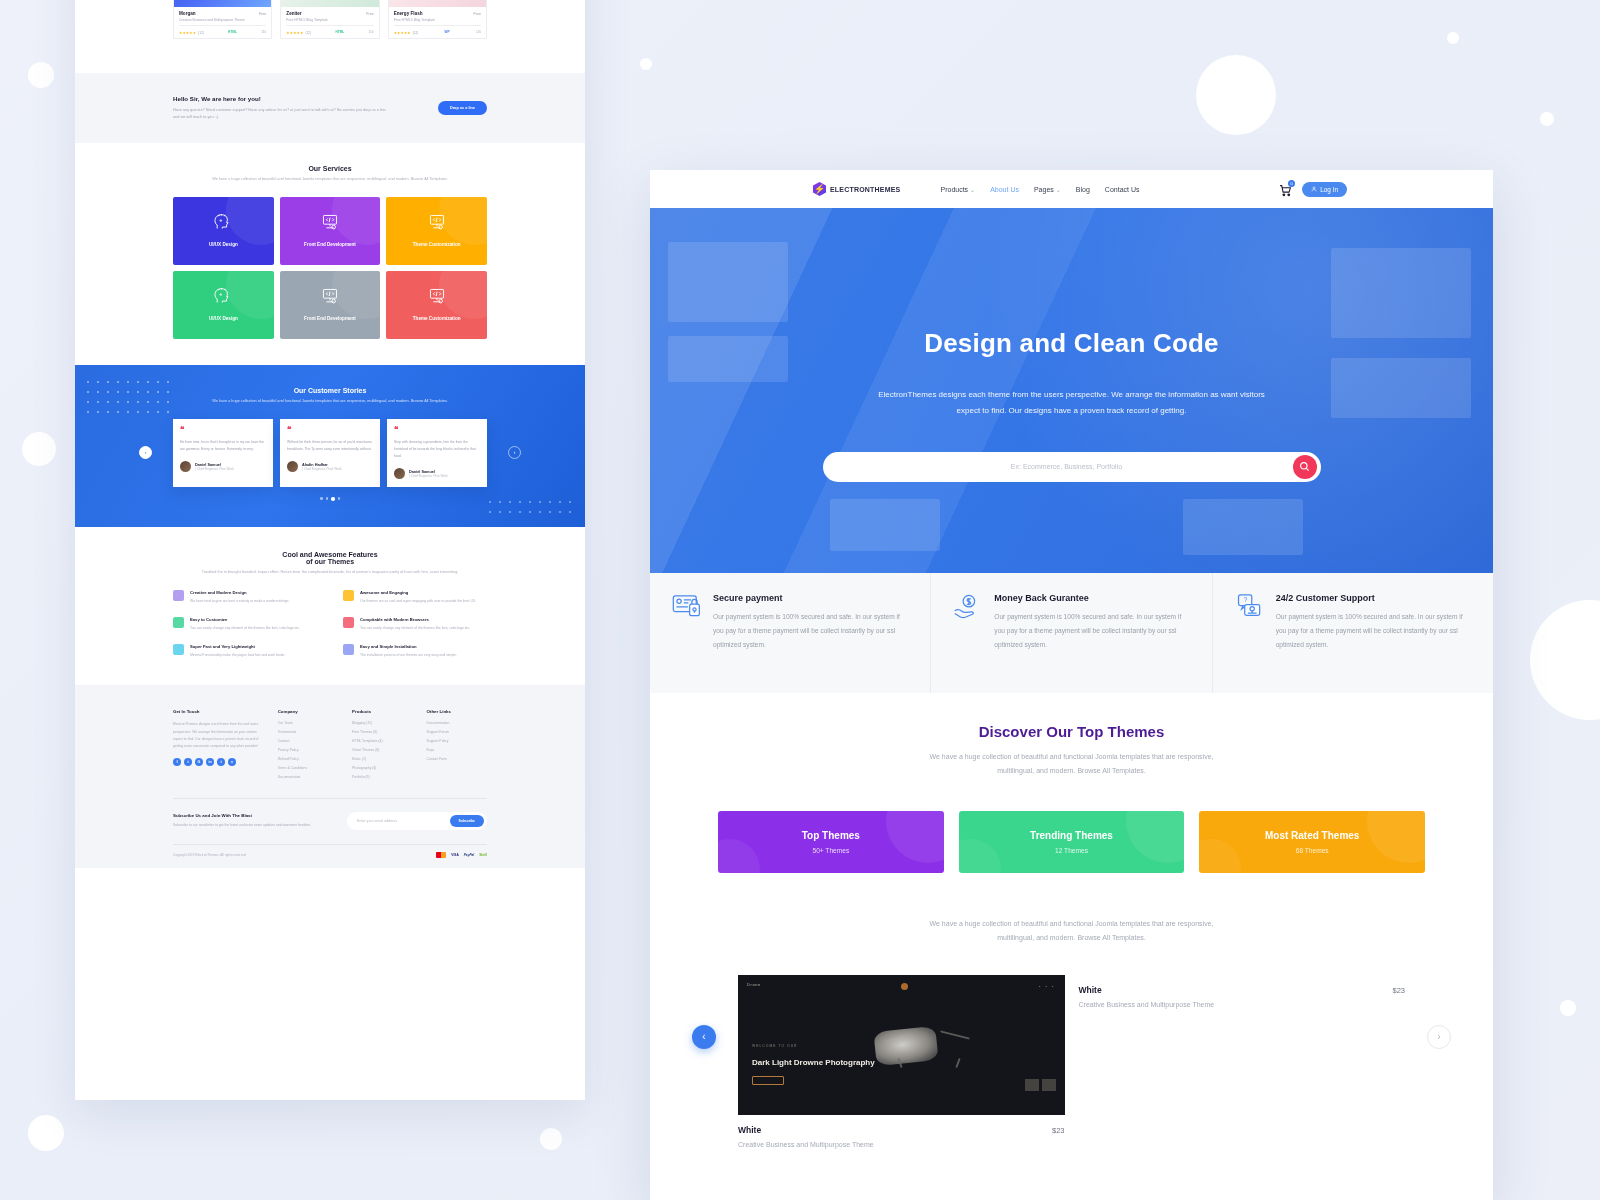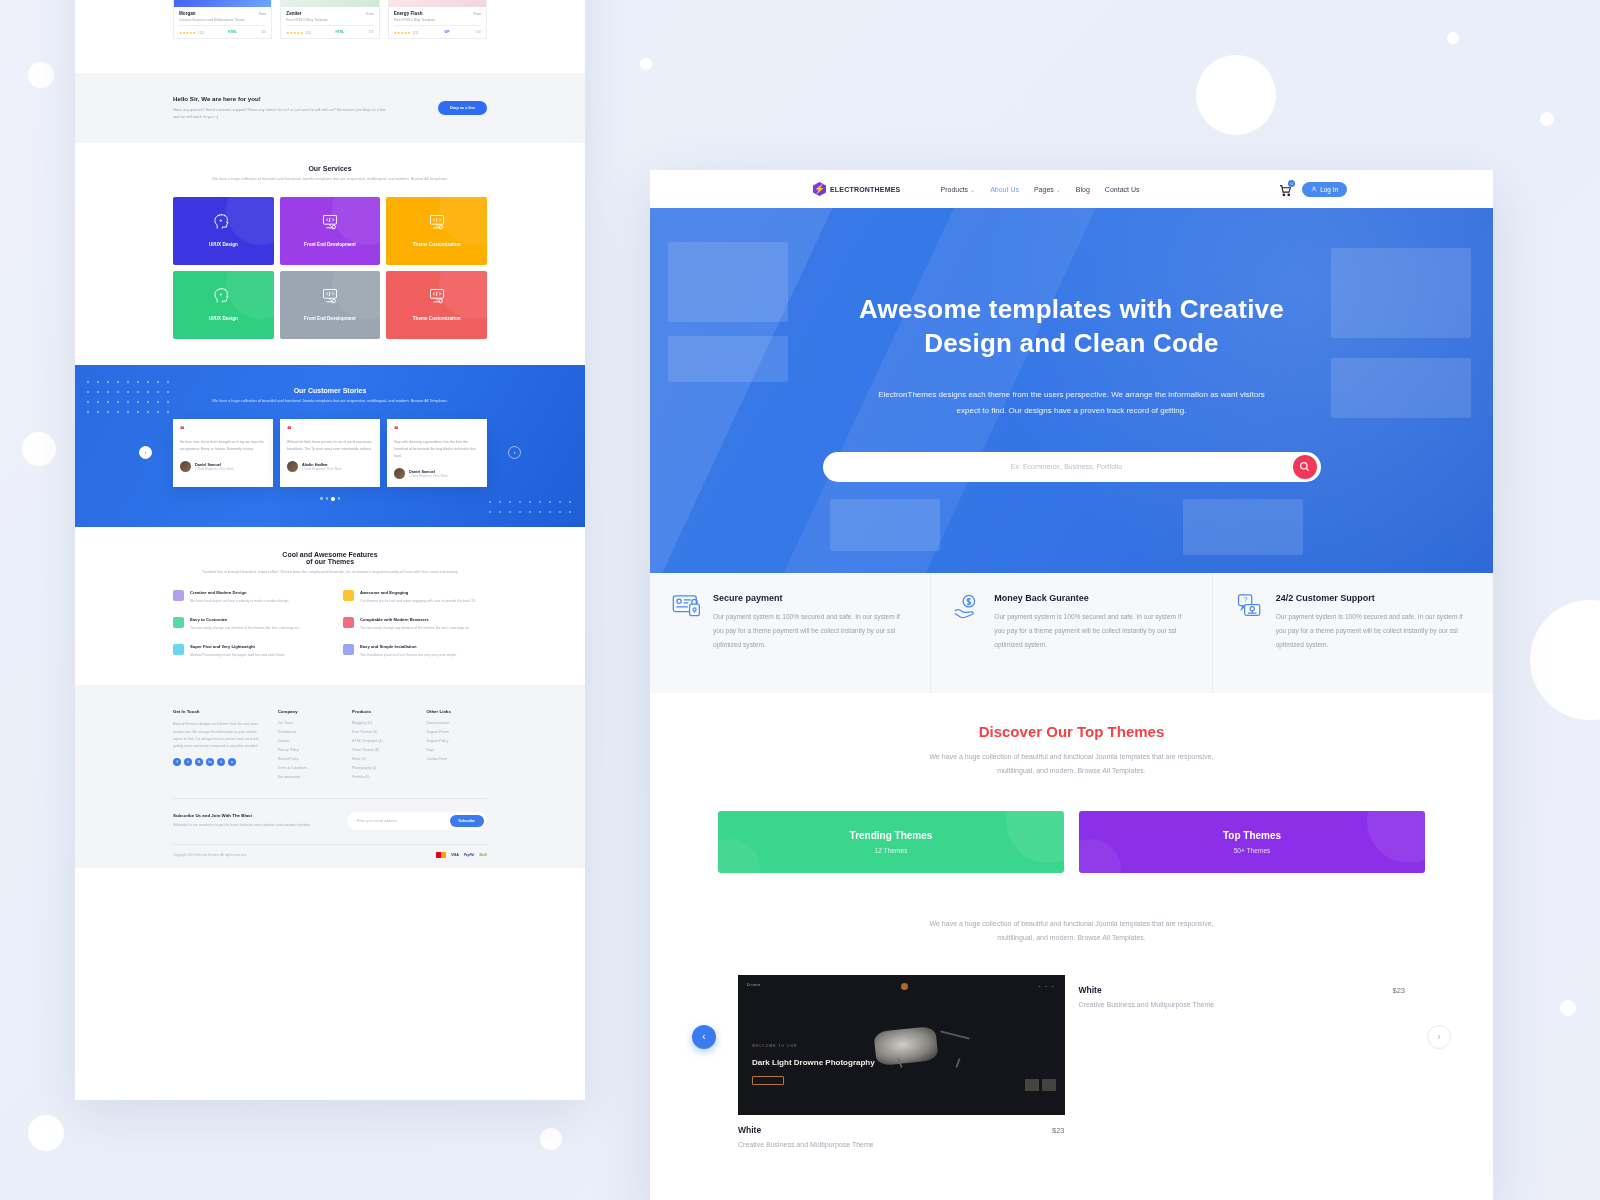--- a/index.html
+++ b/index.html
@@ -198,21 +198,21 @@
   
   .fstrip { display:flex; background:#f7f8fa; height:120px; }
   .fcol { flex:1; padding:20px 22px 0; display:flex; gap:11px; }
   .fcol + .fcol { border-left:1px solid #e9ebf0;justify-content:space-between; }
   .fcol .ico { width:30px; height:26px; flex:none; }
   .fcol h4 { font-size:9px; color:#1b1b2f; font-weight:700; }
   .fcol p { font-size:6.6px; color:#9aa0ab; line-height:2.15; margin-top:7px; }
 
   
   .sec-head { text-align:center; padding-top:30px; }
-  .sec-head h2 { font-size:15px; color:#ef4444; font-weight:700; }
+  .sec-head h2 { font-size:15px; color:#4c1d95; font-weight:700; }
   .sec-head p { font-size:7px; color:#a5aab5; line-height:2.05; margin-top:10px; }
   .tiles { display:flex; gap:15px; justify-content:center; padding:0 68px; margin-top:32px; }
   .tile { flex:1; height:62px; border-radius:3px; display:flex; flex-direction:column;
           align-items:center; justify-content:center; gap:6px; position:relative; overflow:hidden; }
   .tile::after { content:""; position:absolute; width:84px; height:84px; border-radius:50%;
                  background:rgba(255,255,255,.08); right:-26px; top:-32px; }
   .tile::before { content:""; position:absolute; width:60px; height:60px; border-radius:50%;
                   background:rgba(255,255,255,.06); left:-18px; bottom:-26px; }
   .tile .tt { font-size:10px; font-weight:700; color:#fff; position:relative; z-index:2; }
   .tile .ts { font-size:6.6px; color:rgba(255,255,255,.82); position:relative; z-index:2; }
@@ -626,21 +626,21 @@
   <div class="hero">
     <div class="shine"></div>
     <div class="ghost" style="left:18px;top:34px;width:120px;height:80px;"></div>
     <div class="ghost" style="left:18px;top:128px;width:120px;height:46px;"></div>
     <div class="ghost" style="right:22px;top:40px;width:140px;height:90px;"></div>
     <div class="ghost" style="right:22px;top:150px;width:140px;height:60px;"></div>
     <div class="ghost" style="left:180px;bottom:22px;width:110px;height:52px;"></div>
     <div class="ghost" style="right:190px;bottom:18px;width:120px;height:56px;"></div>
     <div class="hero-inner">
       <h1>
-        <span>Awesome templates with Creative</span><br>
+        <br>
         <span>Design and Clean Code</span>
       </h1>
       <p>
         <span>ElectronThemes designs each theme from the users perspective. We arrange the information as want visitors</span><br>
         <span>expect to find. Our designs have a proven track record of getting.</span>
       </p>
       <div class="searchbar">
         <span class="ph">Ex: Ecommerce, Business, Portfolio</span>
         <span class="go">
           <svg width="11" height="11" viewBox="0 0 24 24" fill="none" stroke="#fff" stroke-width="2.6">
@@ -703,27 +703,31 @@
 
   <div class="sec-head">
     <h2>Discover Our Top Themes</h2>
     <p>
       <span>We have a huge collection of beautiful and functional Joomla templates that are responsive,</span><br>
       <span>multilingual, and modern. Browse All Templates.</span>
     </p>
   </div>
 
   <div class="tiles">
+    <div class="tile tl-purple">
+      <span class="tt">Top Themes</span>
+      <span class="ts">50+ Themes</span>
+    </div>
     <div class="tile tl-green">
       <span class="tt">Trending Themes</span>
       <span class="ts">12 Themes</span>
     </div>
-    <div class="tile tl-purple">
-      <span class="tt">Top Themes</span>
-      <span class="ts">50+ Themes</span>
+    <div class="tile tl-orange">
+      <span class="tt">Most Rated Themes</span>
+      <span class="ts">68 Themes</span>
     </div>
   </div>
 
   <div class="featured">
     <div class="sec-head" style="padding-top:0">
       <p>
         <span>We have a huge collection of beautiful and functional Joomla templates that are responsive,</span><br>
         <span>multilingual, and modern. Browse All Templates.</span>
       </p>
     </div>

